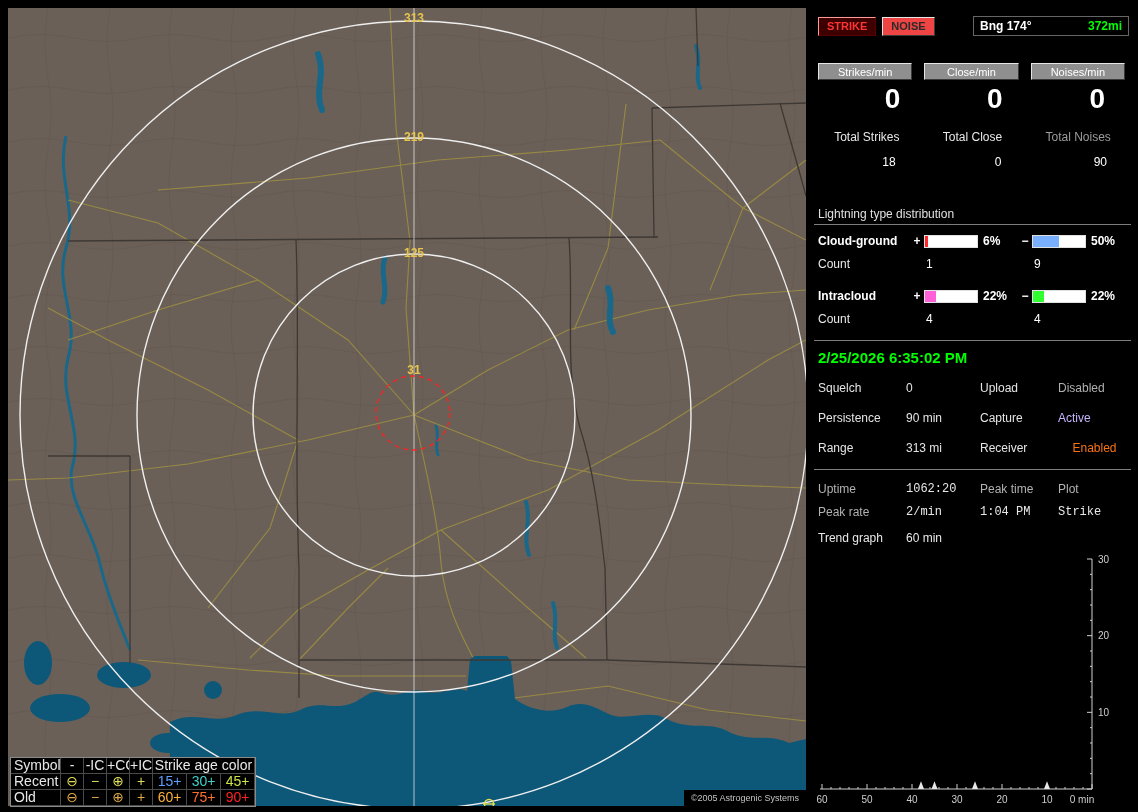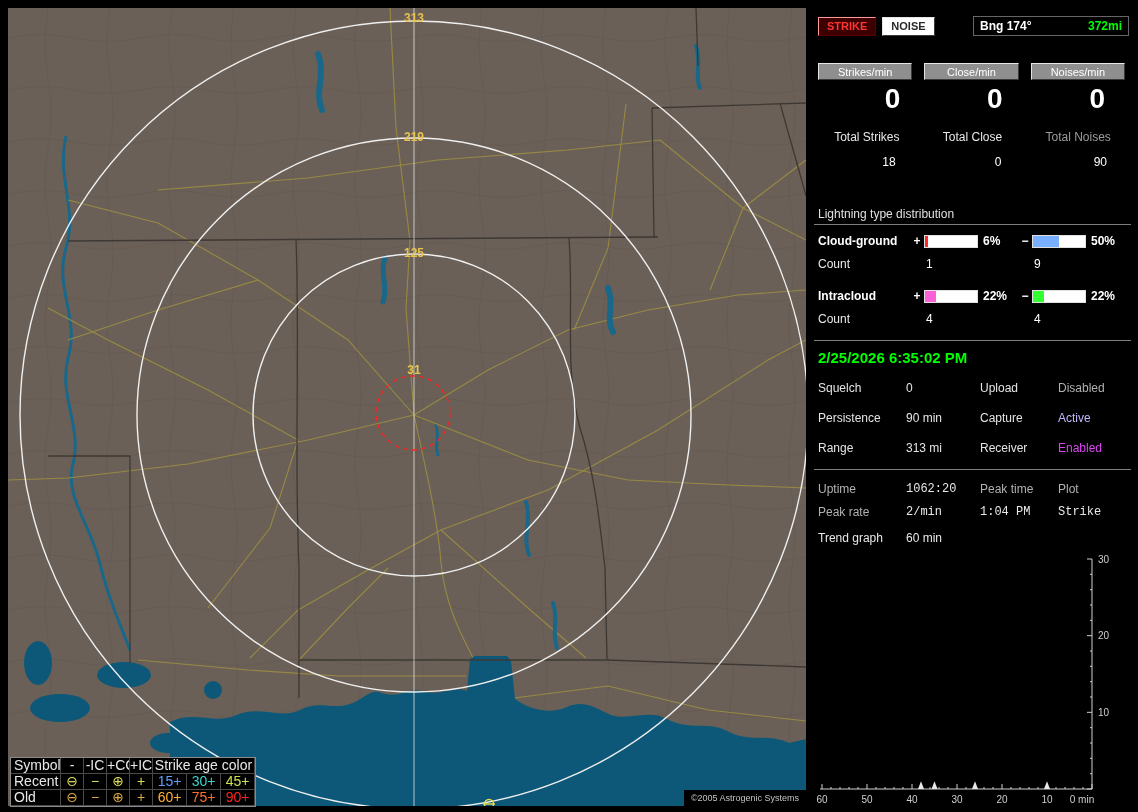--- a/index.html
+++ b/index.html
@@ -20,21 +20,21 @@
   #legend .span3{grid-column:span 3;}
 
   
   #copyright{position:absolute;left:684px;top:790px;width:122px;height:16px;background:#000;
              color:#c4c4c4;font-size:9px;line-height:16px;text-align:center;}
 
   
   #panel{position:absolute;left:814px;top:8px;width:317px;height:798px;background:#000;font-size:12px;}
   .toprow{display:flex;align-items:center;gap:6px;margin:8px 2px 0 4px;}
   .btn3d{height:19px;padding:0 8px;font-size:11px;font-weight:bold;cursor:pointer;
-         background:#ffffff;color:#2a2a2a;border:1px solid;border-color:#e6e6e6 #3a3a3a #3a3a3a #e6e6e6;}
+         background:#ef4444;color:#2a2a2a;border:1px solid;border-color:#e6e6e6 #3a3a3a #3a3a3a #e6e6e6;}
   .btn-strike{background:#3c0000;color:#ff3434;border-color:#ff9a9a #5c0000 #5c0000 #ff9a9a;}
   .bng{margin-left:auto;width:142px;height:18px;border:1px solid #666;background:#000;
        display:flex;align-items:center;justify-content:space-between;padding:0 6px;}
   .bng .b-l{color:#fff;font-weight:bold;}
   .bng .b-v{font-weight:bold;}
 
   .rate-btns{display:grid;grid-template-columns:repeat(3,1fr);gap:12px;margin:27px 6px 0 4px;}
   .rate-btns .btn3d{font-weight:normal;color:#fff;background:#8f8f8f;height:17px;padding:0;font-size:11px;}
   .zeros{display:grid;grid-template-columns:repeat(3,1fr);margin:4px 6px 0 4px;}
   .zeros span{font-size:28px;font-weight:bold;color:#fff;text-align:right;padding-right:20px;line-height:30px;}
@@ -302,21 +302,21 @@
       <span class="v" style="color: rgb(176, 176, 176);">Disabled</span>
 
       <span class="k">Persistence</span>
       <span class="v">90 min</span>
       <span class="k">Capture</span>
       <span class="v" style="color: #c4b5fd;">Active</span>
 
       <span class="k">Range</span>
       <span class="v">313 mi</span>
       <span class="k">Receiver</span>
-      <span class="v" style="color: #d946ef;">Enabled</span>
+      <span class="v" style="color: #f97316; text-align: center;">Enabled</span>
     </div>
 
     <div class="sep" style="margin-top:14px;"></div>
 
     <div class="stats-grid">
       <span class="lbl">Uptime</span>
       <span class="val">1062:20</span>
       <span class="lbl">Peak time</span>
       <span class="lbl">Plot</span>
 

